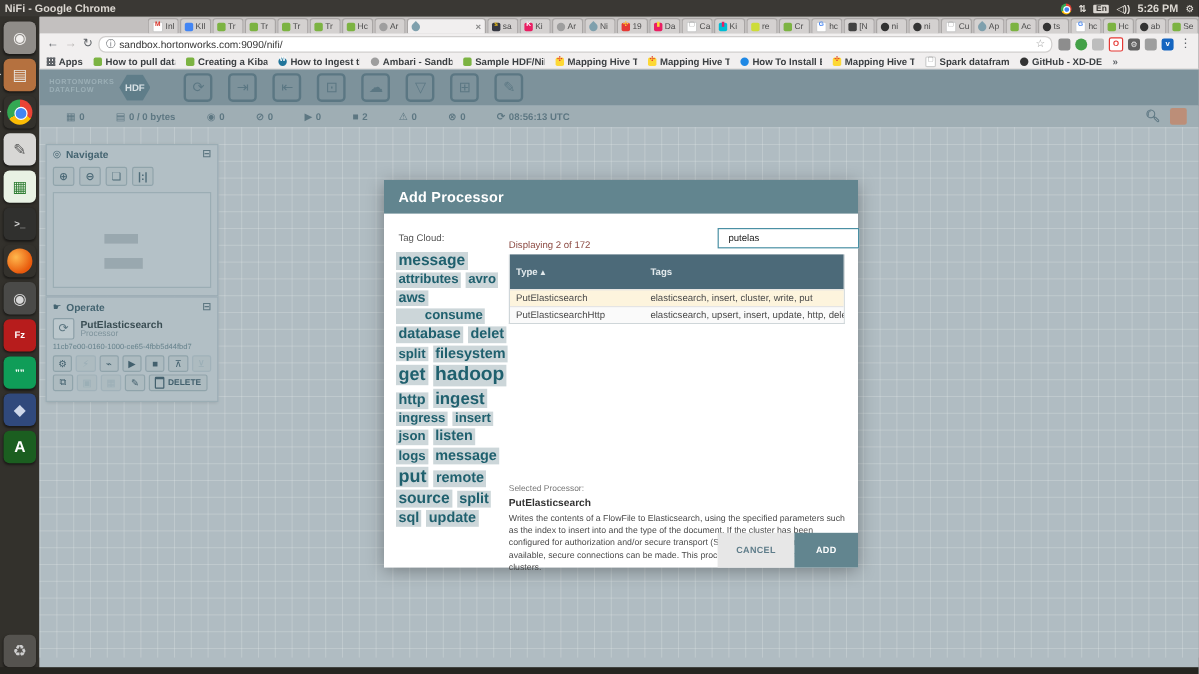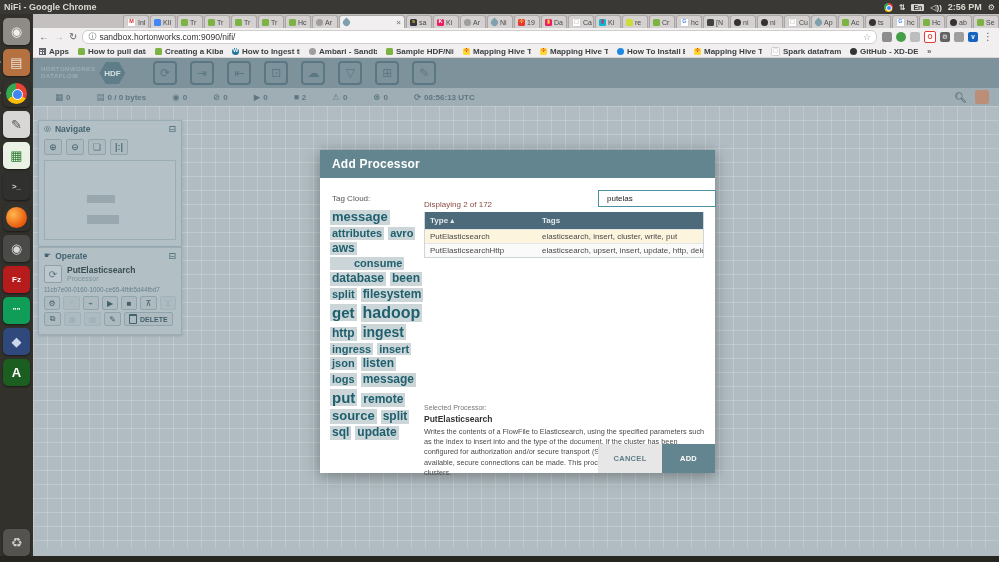--- a/index.html
+++ b/index.html
@@ -87,21 +87,21 @@
   #overlay{left:33px;top:58px;width:966px;height:498px;background:rgba(120,135,143,0.08);}
   #modal{left:320px;top:150px;width:395px;height:323px;background:#fff;box-shadow:0 3px 14px rgba(0,0,0,.35);}
   #m-head{height:28px;background:#62858f;color:#fff;display:flex;align-items:center;padding:0 12px;font-size:12px;font-weight:bold;letter-spacing:.2px;}
   #m-body{position:relative;height:295px;}
   #tagcloud-label{position:absolute;left:12px;top:16px;font-size:8px;color:#555;}
   #tagcloud{position:absolute;left:10px;top:32px;width:96px;display:flex;flex-wrap:wrap;gap:2px 4px;align-items:baseline;}
   .tag{background:#ccd6d9;color:#1f606e;font-weight:bold;padding:0 2px;line-height:1.15;}
   #displaying{position:absolute;left:104px;top:22px;font-size:8px;color:#8c4a42;}
   #m-search{position:absolute;left:278px;top:12px;width:100px;height:15px;border:1px solid #4a90a4;font-size:8px;padding:0 8px;color:#222;outline:none;font-family:"Liberation Sans",sans-serif;}
   #ptable{position:absolute;left:104px;top:34px;width:278px;font-size:8px;border:1px solid #cfd6d9;border-top:none;}
-  #pt-head{display:flex;background:#4c6a79;color:#e2e9ec;font-weight:bold;height:17px;align-items:center;}
+  #pt-head{display:flex;background:#4c6a79;color:#e2e9ec;font-weight:bold;height:29px;align-items:center;}
   .pt-c1{width:112px;padding-left:5px;box-sizing:border-box;flex:none;}
   .pt-c2{flex:1;padding-left:5px;overflow:hidden;white-space:nowrap;}
   .pt-row{display:flex;height:13px;align-items:center;color:#4a4a4a;border-top:1px solid #e4e4e4;background:#fafafa;}
   .pt-row.sel{background:#fdf4dd;}
   #selproc-label{position:absolute;left:104px;top:226px;font-size:7px;color:#777;}
   #selproc-name{position:absolute;left:104px;top:236px;font-size:8.5px;font-weight:bold;color:#333;}
   #selproc-desc{position:absolute;left:104px;top:249px;width:282px;font-size:7.3px;line-height:1.4;color:#4a4a4a;}
   #m-foot{position:absolute;right:0;bottom:0;display:flex;}
   .mbtn{height:29px;display:flex;align-items:center;justify-content:center;font-size:7.5px;font-weight:bold;letter-spacing:.3px;}
   #btn-cancel{width:64px;background:#e7e7e7;color:#5f7d8a;}
@@ -112,21 +112,21 @@
 
 <div id="screen">
 
   <div id="topbar" class="ab">
     <span>NiFi - Google Chrome</span>
     <span id="tray">
       <span class="chrome-mini"></span>
       <span class="tray-ic">⇅</span>
       <span class="en-box">En</span>
       <span class="tray-ic">◁))</span>
-      <span>2:56 PM</span>
+      <span>5:26 PM</span>
       <span class="tray-ic">⚙</span>
     </span>
   </div>
 
   <div id="launcher" class="ab">
       <div class="l-item" style="background: rgb(143, 140, 136);">
         <span style="color: rgb(242, 240, 238); font-weight: bold; font-size: 13px;">◉</span>
       </div>
       <div class="l-item" style="background: rgb(181, 113, 63);">
         <span style="color: rgb(232, 228, 222); font-weight: bold; font-size: 13px;">▤</span>
@@ -499,21 +499,21 @@
     <div id="m-head">Add Processor</div>
     <div id="m-body">
       <div id="tagcloud-label">Tag Cloud:</div>
       <div id="tagcloud">
           <span class="tag" style="font-size: 13px;">message</span>
           <span class="tag" style="font-size: 11px;">attributes</span>
           <span class="tag" style="font-size: 11px;">avro</span>
           <span class="tag" style="font-size: 12px;">aws</span>
           <span class="tag" style="font-size: 11px; padding-left: 24px;">consume</span>
           <span class="tag" style="font-size: 12px;">database</span>
-          <span class="tag" style="font-size: 12px;">been</span>
+          <span class="tag" style="font-size: 12px;">delet</span>
           <span class="tag" style="font-size: 11px;">split</span>
           <span class="tag" style="font-size: 12px;">filesystem</span>
           <span class="tag" style="font-size: 15px;">get</span>
           <span class="tag" style="font-size: 16px;">hadoop</span>
           <span class="tag" style="font-size: 12px;">http</span>
           <span class="tag" style="font-size: 14px;">ingest</span>
           <span class="tag" style="font-size: 11px;">ingress</span>
           <span class="tag" style="font-size: 11px;">insert</span>
           <span class="tag" style="font-size: 11px;">json</span>
           <span class="tag" style="font-size: 12px;">listen</span>

